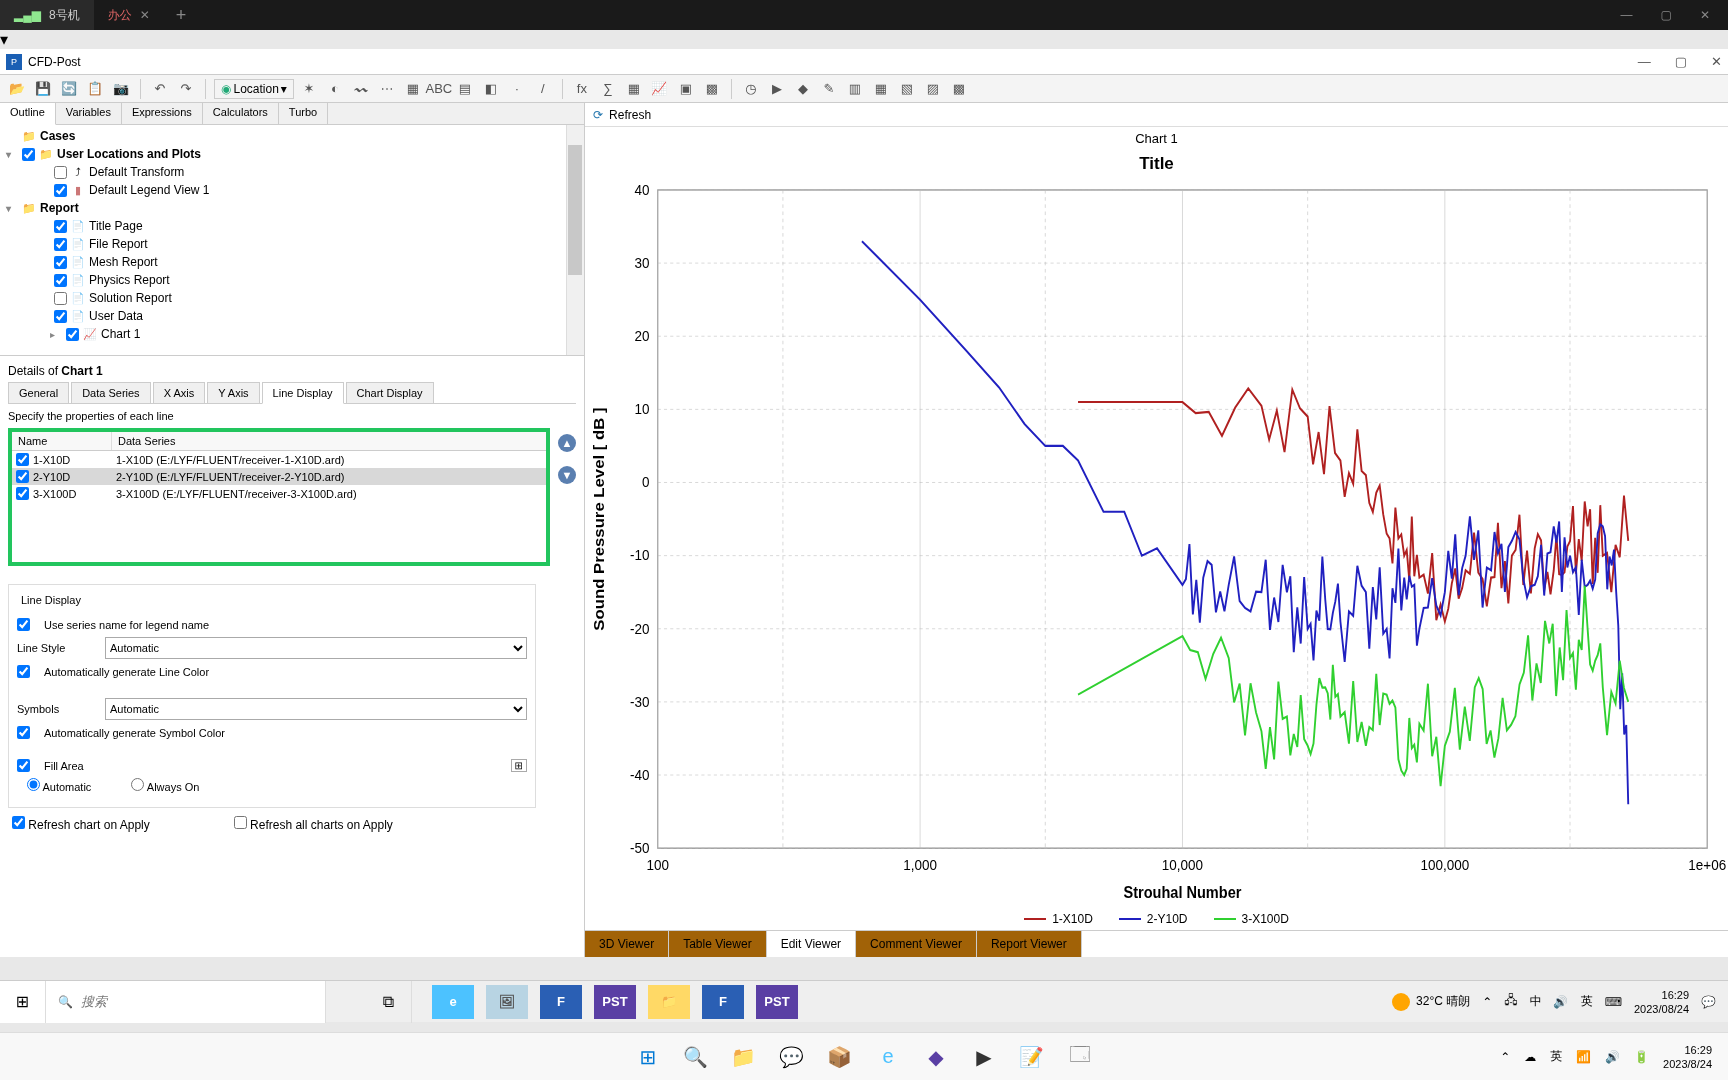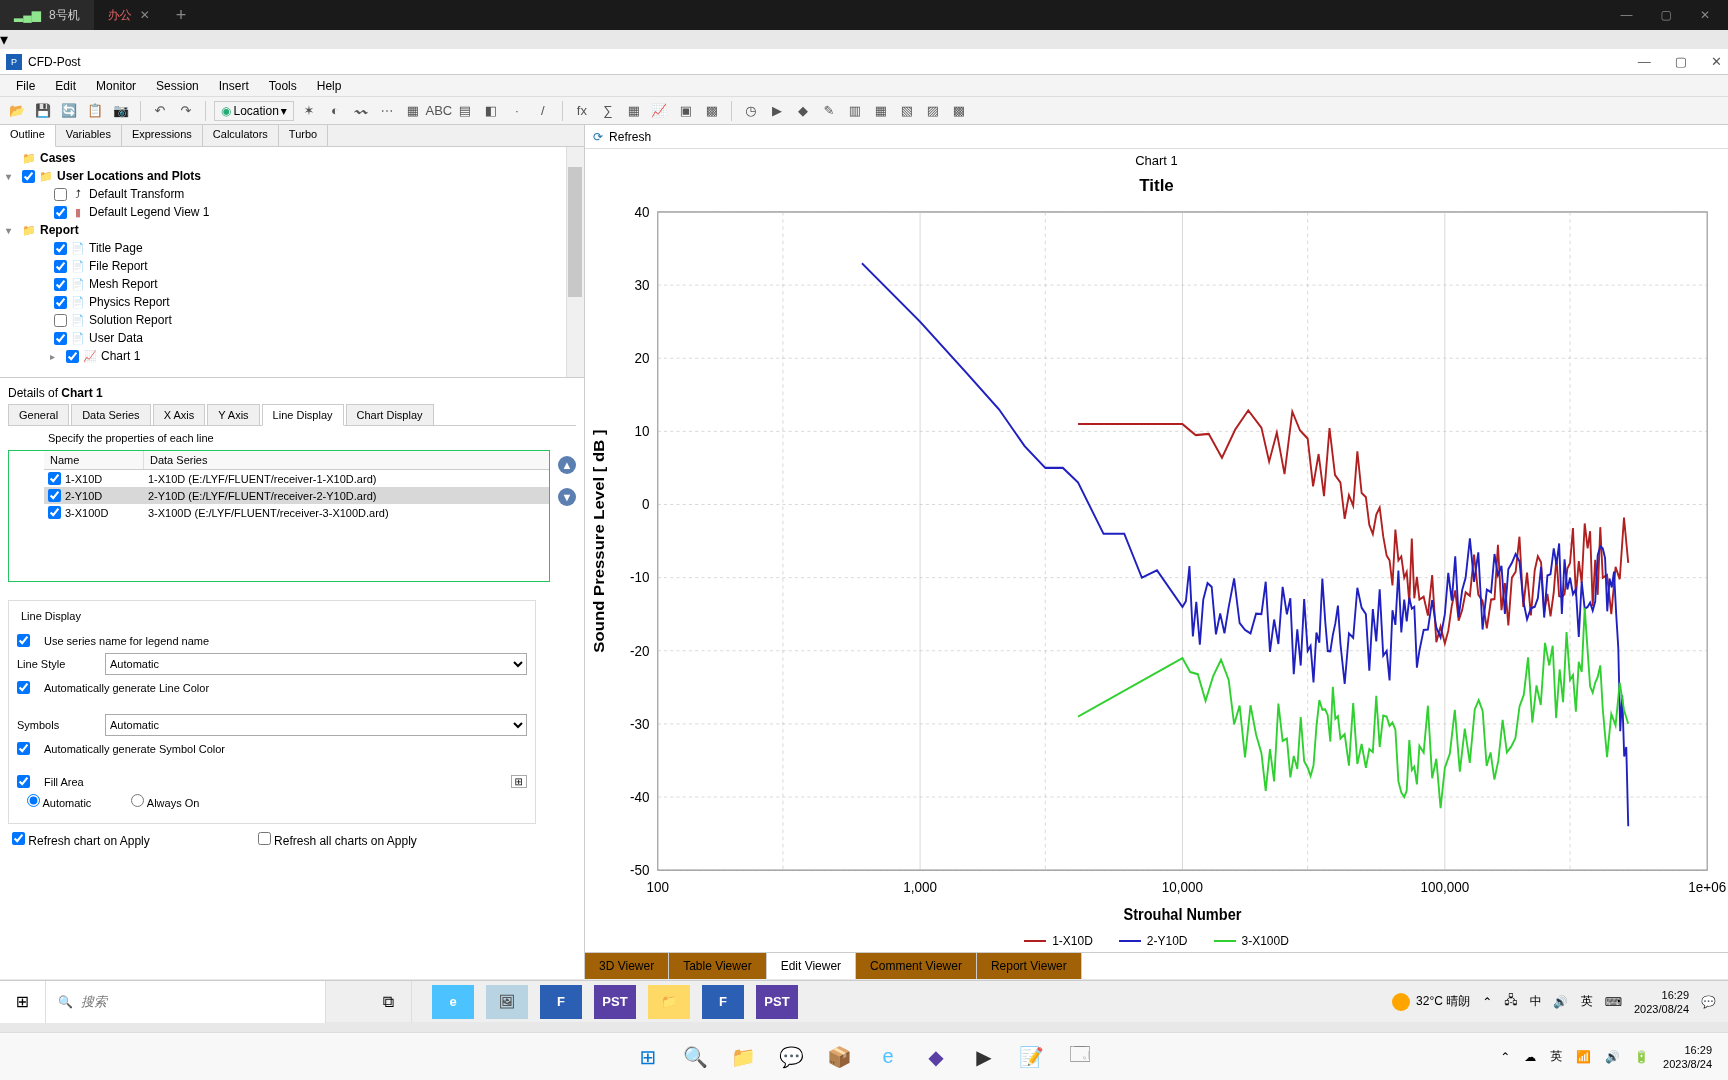--- a/index.html
+++ b/index.html
@@ -55,22 +55,22 @@
 .indent2 { padding-left: 48px; }
 .indent3 { padding-left: 52px; }
 
 
 .details-panel { flex: 1; border-top: 1px solid #ccc; display: flex; flex-direction: column; padding: 4px 8px; font-size: 12px; overflow: auto; }
 .details-title { padding: 4px 0; }
 .detail-tabs { display: flex; border-bottom: 1px solid #ccc; }
 .detail-tabs .dtab { padding: 4px 10px; background: #f0f0f0; border: 1px solid #ccc; border-bottom: none; margin-right: 2px; font-size: 11px; cursor: pointer; }
 .detail-tabs .dtab.active { background: #fff; border-bottom: 1px solid #fff; margin-bottom: -1px; }
 
-.prop-instruction { padding: 6px 0; font-size: 11px; margin-left: 40px; }
-.series-table { border: 1px solid #22c55e; width: 594px; margin-bottom: 10px; padding-left: 35px; }
+.prop-instruction { padding: 6px 0; font-size: 11px; }
+.series-table { border: 4px solid #22c55e; width: 594px; margin-bottom: 10px; }
 .series-table .hdr { display: flex; background: #f8f8f8; border-bottom: 1px solid #ccc; font-size: 11px; }
 .series-table .hdr .c1 { width: 100px; padding: 3px 6px; border-right: 1px solid #ddd; }
 .series-table .hdr .c2 { flex: 1; padding: 3px 6px; }
 .series-table .srow { display: flex; font-size: 11px; align-items: center; }
 .series-table .srow.selected { background: #d8d8d8; }
 .series-table .srow .c1 { width: 100px; padding: 2px 4px; display: flex; align-items: center; gap: 4px; }
 .series-table .srow .c2 { flex: 1; padding: 2px 4px; }
 .updown { display: flex; flex-direction: column; gap: 14px; margin-left: 8px; margin-top: 6px; }
 .updown .ud { width: 18px; height: 18px; border-radius: 50%; background: #5a7fb0; color: #fff; font-size: 11px; display: flex; align-items: center; justify-content: center; cursor: pointer; }
 .table-wrap { display: flex; }
@@ -78,21 +78,21 @@
 .line-display-group { border: 1px solid #ddd; padding: 8px; margin-top: 8px; width: 528px; }
 .group-title { font-size: 11px; margin-bottom: 6px; margin-top: -16px; background: #fff; display: inline-block; padding: 0 4px; }
 .form-row { display: flex; align-items: center; gap: 10px; margin: 6px 0; font-size: 11px; }
 .form-row label { width: 78px; }
 .form-row select { flex: 1; height: 22px; font-size: 11px; border: 1px solid #aaa; background: #fff; }
 .form-row input[type=checkbox] { margin-right: 4px; }
 .expand-btn { margin-left: auto; border: 1px solid #aaa; padding: 0 3px; font-size: 10px; cursor: pointer; }
 
 .radio-row { display: flex; gap: 40px; align-items: center; font-size: 11px; margin: 6px 10px; }
 
-.bottom-checks { display: flex; gap: 108px; font-size: 12px; padding: 8px 4px; }
+.bottom-checks { display: flex; gap: 84px; font-size: 12px; padding: 8px 4px; }
 .bottom-buttons { display: flex; gap: 10px; padding: 4px; }
 .bottom-buttons button { width: 78px; height: 24px; font-size: 12px; border: 1px solid #888; background: #f0f0f0; cursor: pointer; }
 .bottom-buttons button.primary { background: #e8f0ff; border: 1px solid #4a7fb0; }
 .bottom-buttons .spacer { flex: 1; }
 
 
 .right-area { flex: 1; display: flex; flex-direction: column; }
 .refresh-bar { height: 24px; display: flex; align-items: center; padding: 0 8px; font-size: 12px; border-bottom: 1px solid #ddd; gap: 6px; }
 .chart-header { text-align: center; font-size: 13px; padding: 4px; }
 .chart-title { text-align: center; font-size: 17px; font-weight: bold; padding: 4px; }
@@ -152,29 +152,20 @@
   <div class="cfd-titlebar">
     <div class="icon">P</div>
     <span>CFD-Post</span>
     <div class="win-controls">
       <span>—</span>
       <span>▢</span>
       <span>✕</span>
     </div>
   </div>
 
-  <div class="menubar">
-    <span>File</span>
-    <span>Edit</span>
-    <span>Monitor</span>
-    <span>Session</span>
-    <span>Insert</span>
-    <span>Tools</span>
-    <span>Help</span>
-  </div>
 
   <div class="toolbar">
     <div class="tbtn">📂</div>
     <div class="tbtn">💾</div>
     <div class="tbtn">🔄</div>
     <div class="tbtn">📋</div>
     <div class="tbtn">📷</div>
     <div class="sep"></div>
     <div class="tbtn">↶</div>
     <div class="tbtn">↷</div>

